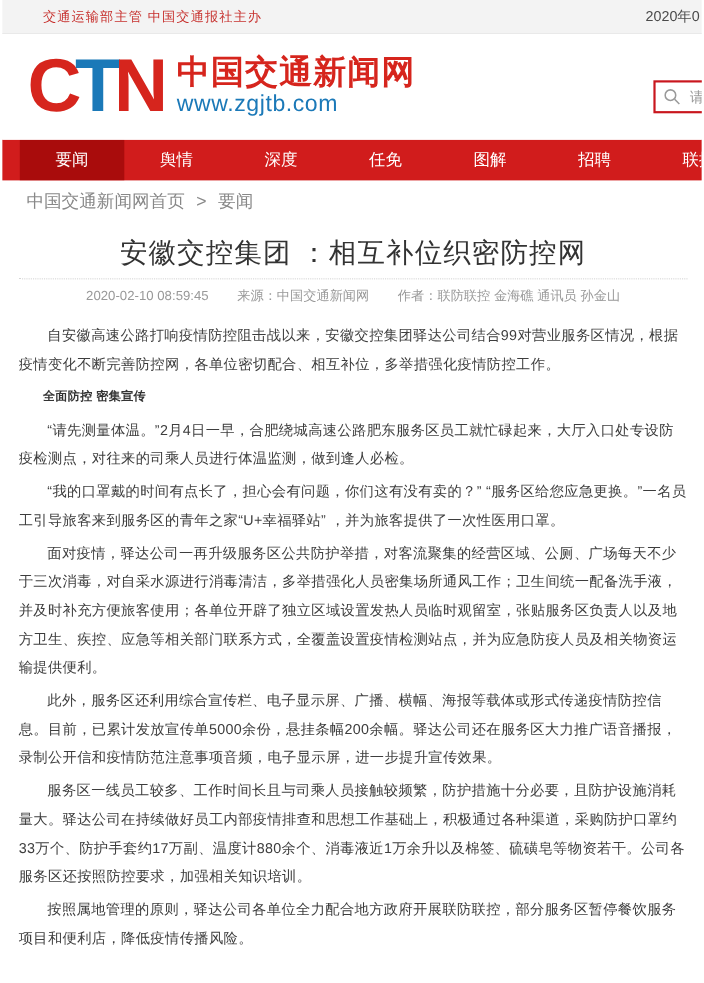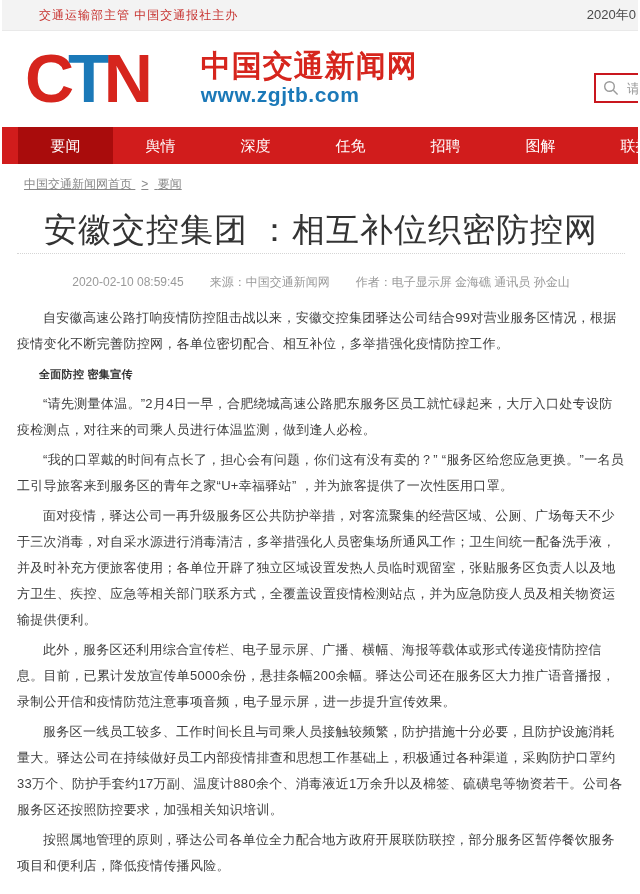--- a/index.html
+++ b/index.html
@@ -12,48 +12,48 @@
   .topbar{border-bottom:1px solid #e9e9e9;}
   .topbar-left{margin-left:37px;color:#c7312e;letter-spacing:1px;}
   .topbar-date{position:absolute;right:2px;top:0;color:#4a4a4a;font-size:13px;white-space:nowrap;}
 
   
   .header{position:relative;height:96px;background:#ffffff;}
   .logo-row{position:absolute;left:23px;top:11px;display:flex;align-items:center;cursor:pointer;}
   .ctn{font-size:68px;font-weight:bold;line-height:72px;letter-spacing:-6px;padding-right:14px;}
   .ctn .red{color:#d6251d;}
   .ctn .blue{color:#1b79b8;}
-  .sitename{display:flex;flex-direction:column;justify-content:center;margin-left:40px;}
+  .sitename{display:flex;flex-direction:column;justify-content:center;}
   .sitename .cn{color:#d6251d;font-weight:bold;font-size:30px;line-height:34px;letter-spacing:1px;}
-  .sitename .url{color:#1b79b8;font-weight:bold;font-size:21px;line-height:24px;letter-spacing:.5px;}
+  .sitename .url{color:#1b79b8;font-weight:normal;font-size:21px;line-height:24px;letter-spacing:.5px;}
   .searchbox{position:absolute;left:592px;top:42px;width:190px;height:26px;border:2px solid #c9171e;
              background:#fff;display:flex;align-items:center;padding-left:7px;}
   .searchbox svg{flex:0 0 auto;}
   .searchbox input{border:none;outline:none;margin-left:6px;width:130px;font-size:13px;color:#333;
                    font-family:inherit;background:transparent;}
   .searchbox input::placeholder{color:#999;}
 
   
   .nav{height:37px;background:#d11c1c;overflow:hidden;}
   .nav ul{list-style:none;margin:0;padding:0 0 0 16px;display:flex;}
   .nav li{width:95px;text-align:center;line-height:37px;font-size:15px;color:#ffffff;
           cursor:pointer;white-space:nowrap;flex:0 0 auto;}
   .nav li.active{background:#a90c0c;}
 
   
-  .breadcrumb{padding:13px 0 0 22px;font-size:12px;color:#888;height:14px;line-height:14px;text-decoration:underline;}
+  .breadcrumb{padding:13px 0 0 22px;font-size:16px;color:#888;height:14px;line-height:14px;}
   .breadcrumb a{color:#888;text-decoration:none;cursor:pointer;}
   .breadcrumb .sep{margin:0 6px;color:#888;}
 
   
   .article{padding:0 13px 0 15px;}
-  .article-title{margin:24px 0 0;text-align:center;font-size:33px;font-weight:400;color:#333;
+  .article-title{margin:24px 0 0;text-align:center;font-size:25px;font-weight:400;color:#333;
                  letter-spacing:1px;line-height:30px;padding-bottom:8px;
                  border-bottom:1px dotted #d5d5d5;}
-  .article-meta{margin-top:21px;display:flex;justify-content:center;gap:26px;
+  .article-meta{margin-top:8px;display:flex;justify-content:center;gap:26px;
                 font-size:12px;color:#999;line-height:15px;}
   .article-body{margin-top:15px;font-size:13px;line-height:26px;color:#3d3d3d;letter-spacing:.3px;}
   .article-body p{margin:0 0 4px;text-indent:2em;}
   .article-body h3{margin:2px 0 4px;text-indent:2em;font-size:11px;line-height:26px;
                    font-weight:bold;color:#333;}
 </style>
 </head>
 <body>
 
 <div class="page">
@@ -79,38 +79,38 @@
       <input type="text" placeholder="请输入关键词" style="">
     </div>
   </div>
 
   <nav class="nav">
     <ul>
       <li class="active">要闻</li>
       <li>舆情</li>
       <li>深度</li>
       <li>任免</li>
+      <li>图解</li>
       <li>招聘</li>
-      <li>图解</li>
       <li>联播</li>
     </ul>
   </nav>
 
   <div class="breadcrumb">
     <a>中国交通新闻网首页</a>
     <span class="sep">&gt;</span>
     <a>要闻</a>
   </div>
 
   <div class="article">
     <h1 class="article-title">安徽交控集团 ：相互补位织密防控网</h1>
     <div class="article-meta">
       <span>2020-02-10 08:59:45</span>
       <span>来源：中国交通新闻网</span>
-      <span>作者：电子显示屏 金海礁 通讯员 孙金山</span>
+      <span>作者：联防联控 金海礁 通讯员 孙金山</span>
     </div>
     <div class="article-body">
       <p>自安徽高速公路打响疫情防控阻击战以来，安徽交控集团驿达公司结合99对营业服务区情况，根据疫情变化不断完善防控网，各单位密切配合、相互补位，多举措强化疫情防控工作。</p>
       <h3>全面防控 密集宣传</h3>
       <p>“请先测量体温。”2月4日一早，合肥绕城高速公路肥东服务区员工就忙碌起来，大厅入口处专设防疫检测点，对往来的司乘人员进行体温监测，做到逢人必检。</p>
       <p>“我的口罩戴的时间有点长了，担心会有问题，你们这有没有卖的？” “服务区给您应急更换。”一名员工引导旅客来到服务区的青年之家“U+幸福驿站” ，并为旅客提供了一次性医用口罩。</p>
       <p>面对疫情，驿达公司一再升级服务区公共防护举措，对客流聚集的经营区域、公厕、广场每天不少于三次消毒，对自采水源进行消毒清洁，多举措强化人员密集场所通风工作；卫生间统一配备洗手液，并及时补充方便旅客使用；各单位开辟了独立区域设置发热人员临时观留室，张贴服务区负责人以及地方卫生、疾控、应急等相关部门联系方式，全覆盖设置疫情检测站点，并为应急防疫人员及相关物资运输提供便利。</p>
       <p>此外，服务区还利用综合宣传栏、电子显示屏、广播、横幅、海报等载体或形式传递疫情防控信息。目前，已累计发放宣传单5000余份，悬挂条幅200余幅。驿达公司还在服务区大力推广语音播报，录制公开信和疫情防范注意事项音频，电子显示屏，进一步提升宣传效果。</p>
       <p>服务区一线员工较多、工作时间长且与司乘人员接触较频繁，防护措施十分必要，且防护设施消耗量大。驿达公司在持续做好员工内部疫情排查和思想工作基础上，积极通过各种渠道，采购防护口罩约33万个、防护手套约17万副、温度计880余个、消毒液近1万余升以及棉签、硫磺皂等物资若干。公司各服务区还按照防控要求，加强相关知识培训。</p>
       <p>按照属地管理的原则，驿达公司各单位全力配合地方政府开展联防联控，部分服务区暂停餐饮服务项目和便利店，降低疫情传播风险。</p>

